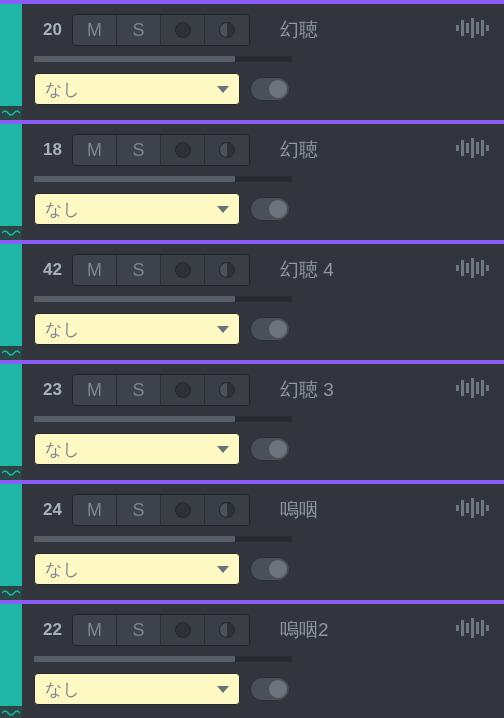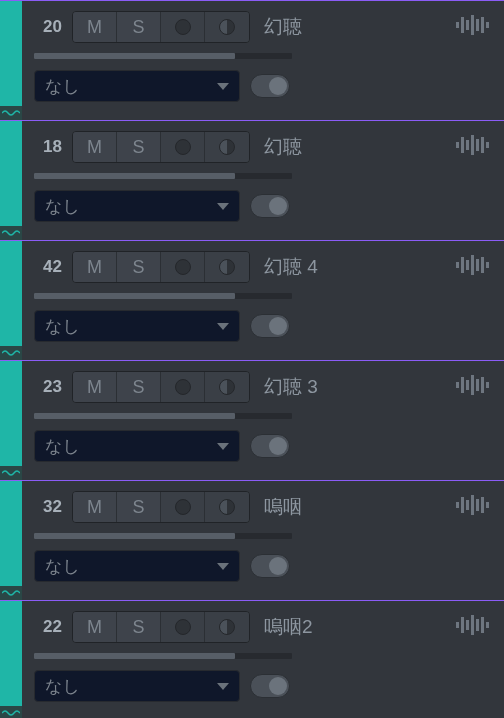--- a/index.html
+++ b/index.html
@@ -1,21 +1,21 @@
 <!DOCTYPE html>
 <html><head>
 <meta charset="utf-8">
 <style>
   * { box-sizing: border-box; margin: 0; padding: 0; }
   html, body { width: 504px; height: 718px; background: #2a2e33; font-family: -apple-system, "Helvetica Neue", Arial, sans-serif; overflow: hidden; }
   .track-list { width: 504px; }
   .track {
     display: flex;
     height: 120px;
-    border-top: 1px solid #8b5cf6;
+    border-top: 4px solid #8b5cf6;
     background: #32363c;
     position: relative;
   }
   .color-strip {
     width: 22px;
     background: #1fb6a7;
     position: relative;
     flex-shrink: 0;
   }
   .wave-badge {
@@ -89,21 +89,21 @@
   }
   .half-icon {
     width: 16px; height: 16px; border-radius: 50%;
     background: linear-gradient(90deg, #4b525a 0 50%, #2e3237 50% 100%);
     border: 1px solid #24272b;
   }
   .track-name {
     color: #8d96a0;
     font-size: 19px;
     font-weight: 400;
-    margin-left: 4px;
+    margin-left: 20px;
   }
   .pattern-icon {
     position: absolute;
     right: 14px;
     top: 12px;
     width: 34px;
     height: 24px;
   }
   .pattern-icon svg { width: 34px; height: 24px; }
   .vol-row {
@@ -126,21 +126,21 @@
   }
   .row3 {
     display: flex;
     align-items: center;
     gap: 10px;
     height: 34px;
   }
   .dropdown {
     width: 206px;
     height: 32px;
-    background: #0f172a;
+    background: #fef9c3;
     border: 1px solid #272a2f;
     border-radius: 4px;
     display: flex;
     align-items: center;
     padding: 0 10px;
     color: #7d858e;
     font-size: 17px;
     position: relative;
     font-family: Liberation Mono, monospace;
   }
@@ -377,21 +377,21 @@
     <div class="track">
     <div class="color-strip" style="background:#1fb6a7">
       <div class="wave-badge">
           <svg viewBox="0 0 18 8">
             <path d="M0 4 Q3 0 6 4 T12 4 T18 4" stroke="#1fb6a7" stroke-width="1.4" fill="none"></path>
           </svg>
         </div>
     </div>
     <div class="track-body">
       <div class="row1">
-        <div class="track-num">32</div>
+        <div class="track-num">24</div>
         <div class="ms-group">
           <div class="ms-btn">M</div>
           <div class="ms-btn">S</div>
           <div class="icon-slot">
               <div class="circle-icon"></div>
             </div>
           <div class="icon-slot">
               <div class="half-icon"></div>
             </div>
         </div>

